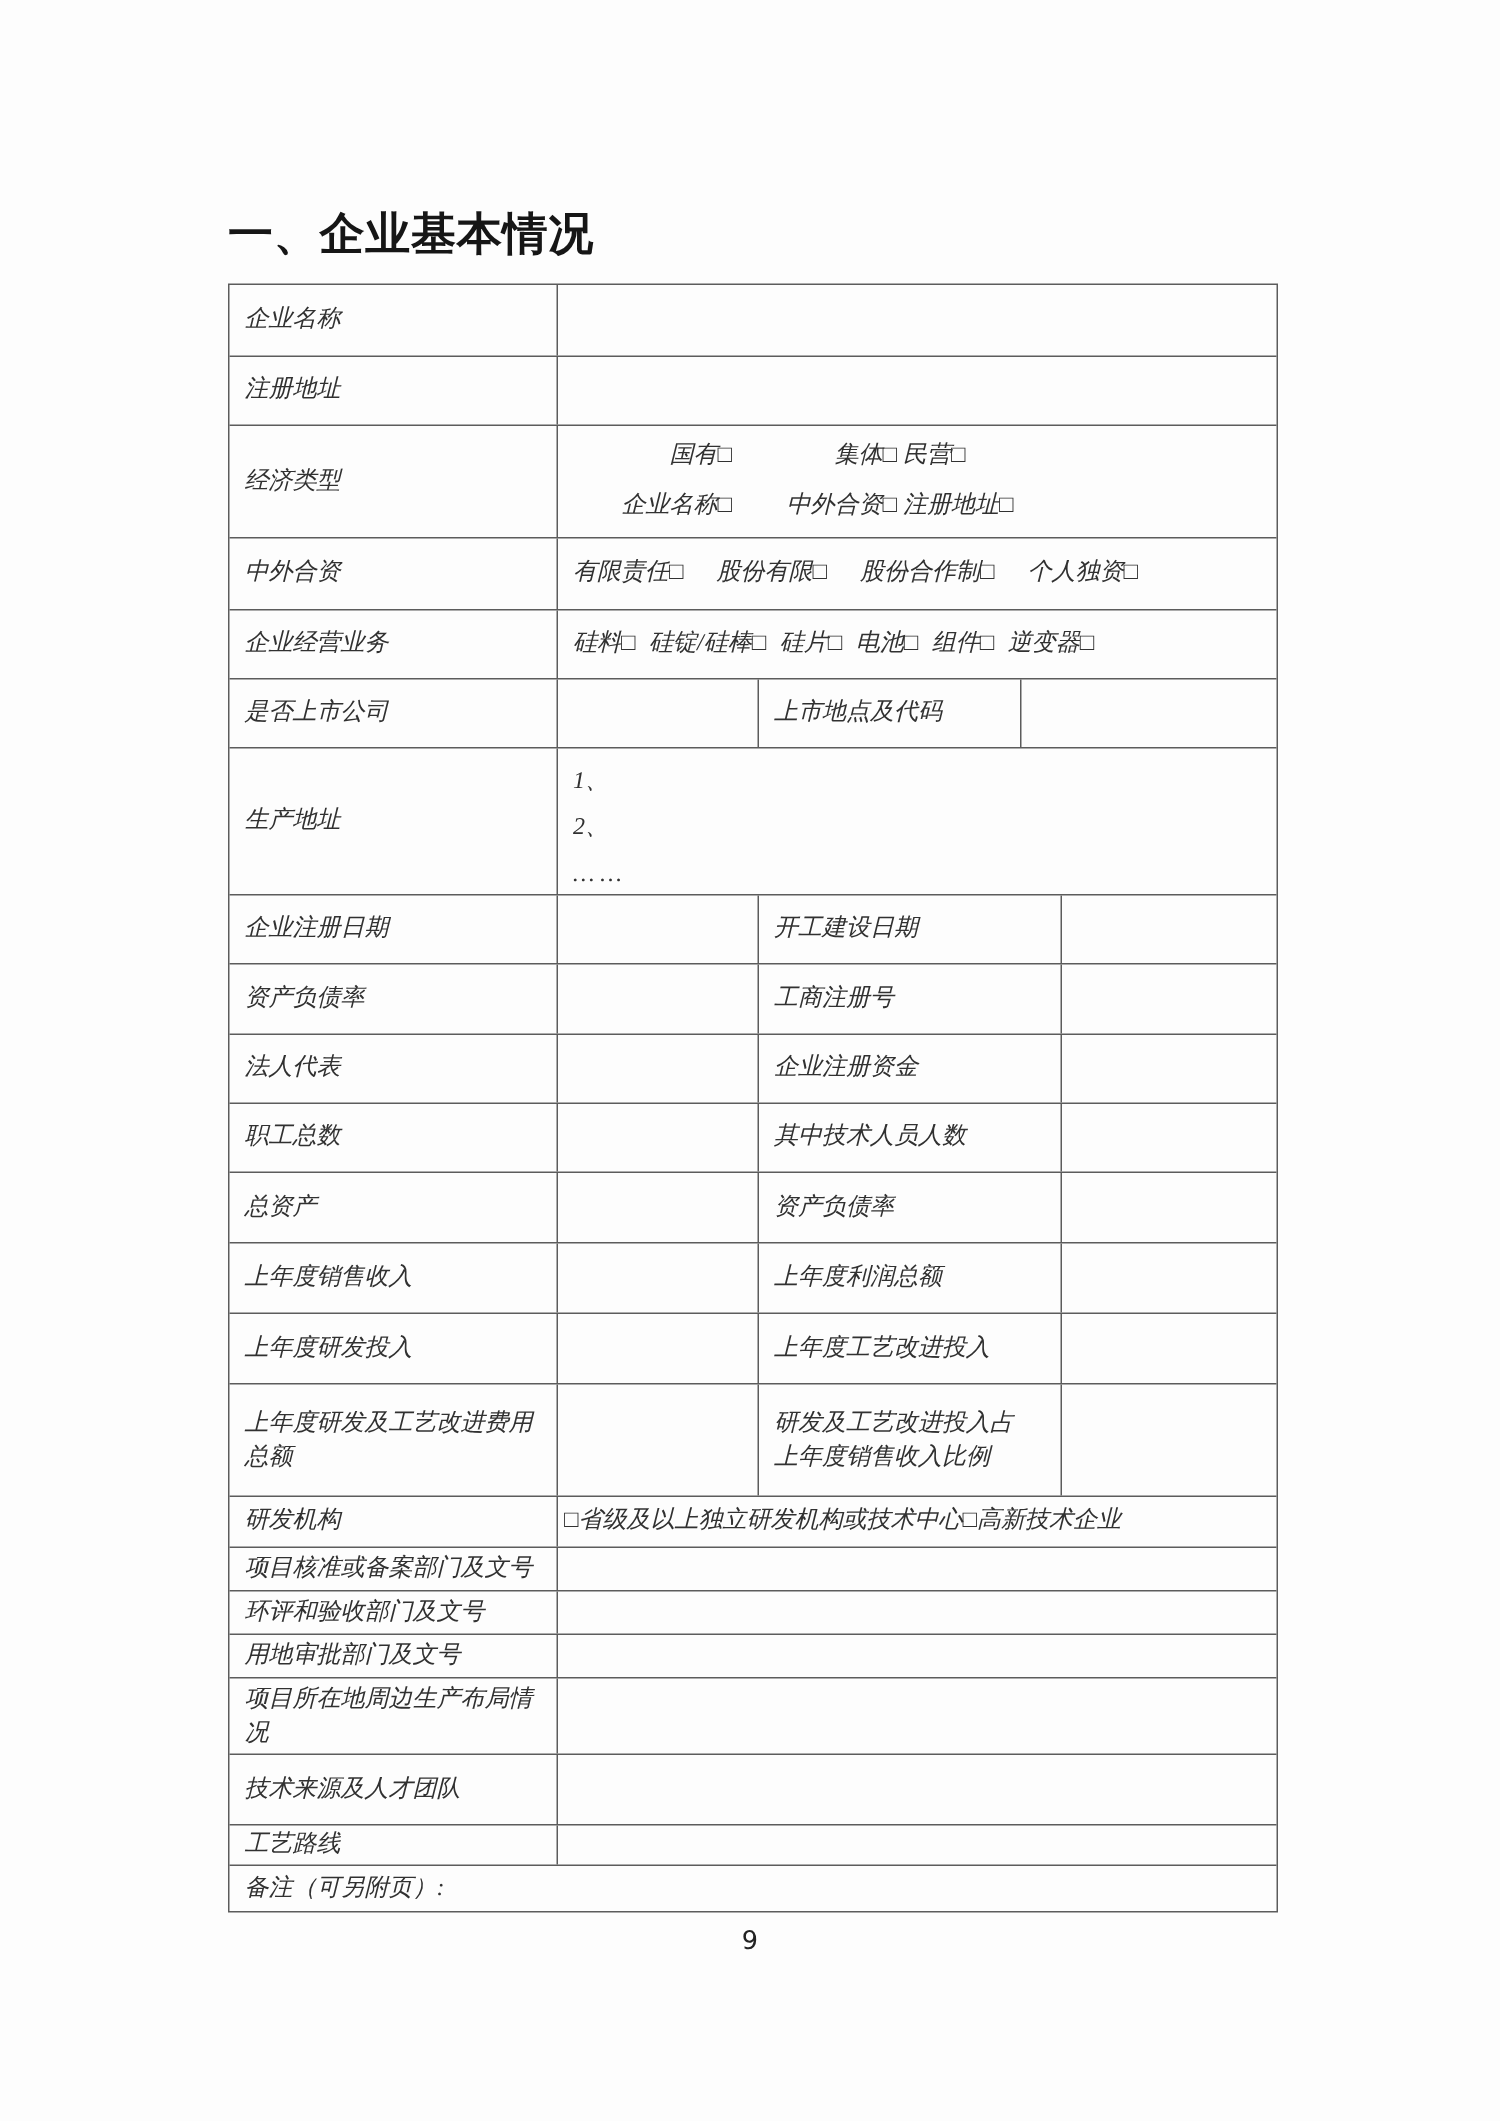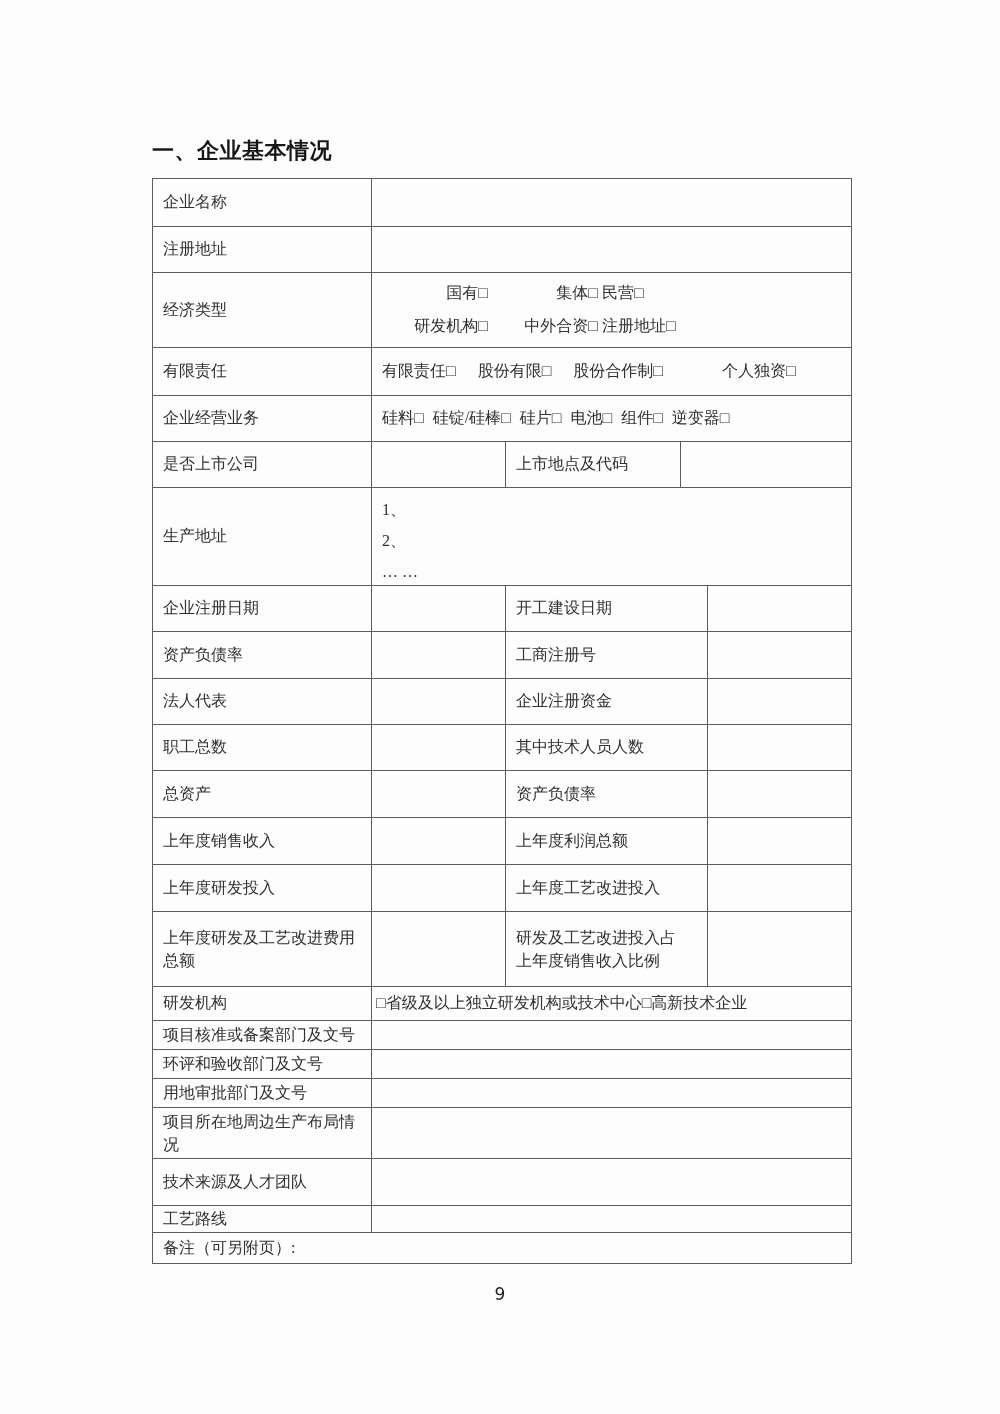--- a/index.html
+++ b/index.html
@@ -10,26 +10,26 @@
     margin:0 auto;
     background:#fdfdfd;
     font-family:"Liberation Serif","DejaVu Serif",serif;
     color:#313131;
     overflow:hidden;
   }
   .content {position:absolute; left:152px; top:136px; width:700px;}
   .doc-title {
     font-family:"Liberation Sans","DejaVu Sans",sans-serif;
     font-weight:bold;
-    font-size:22px;
+    font-size:30px;
     color:#161616;
     margin:0 0 12px 0;
     letter-spacing:0.5px;
   }
-  .tbl {border:1px solid #5c5c5c; width:700px; box-sizing:border-box; background:#fdfdfd;}
+  .tbl {border:1px solid #5c5c5c; width:700px; box-sizing:border-box; background:#fdfdfd;font-style:italic;}
   .tr {display:flex; border-bottom:1px solid #5c5c5c;}
   .tr:last-child {border-bottom:none;}
   .td {
     border-right:1px solid #5c5c5c;
     box-sizing:border-box;
     display:flex; align-items:center;
     font-size:16px; line-height:1.4;
   }
   .td:last-child {border-right:none;}
   .label {padding-left:10px; padding-right:6px;}
@@ -39,21 +39,21 @@
   .c3b {width:175px; flex:none;}
   .cfill {flex:1;}
   .wrap2 {white-space:pre-line; line-height:1.45;}
   .block {display:block;}
   .opt {display:inline-block;}
   .econ-cell {padding:3px 0 0 10px; line-height:33px;}
   .econ-line .opt {width:106px;text-align:right;}
   .econ-line .opt:last-child {width:auto;}
   .form-opts {padding-left:10px;}
   .form-opts .opt {margin-right:22px;text-align:center;}
-  .form-opts .opt:last-child {margin-right:0;margin-left:37px;}
+  .form-opts .opt:last-child {margin-right:0;}
   .biz-opts {padding-left:10px;}
   .biz-opts .opt {margin-right:9px;}
   .biz-opts .opt:last-child {margin-right:0;}
   .rd-opts {padding-left:4px;}
   .rd-opts .opt {}
   .rd-opts .opt:last-child {margin-right:0;}
   .addr-lines {display:block; padding:6px 0 0 10px; line-height:31px;}
   .page-number {
     position:absolute; left:0; right:0; top:1284px;
     text-align:center;
@@ -83,29 +83,29 @@
 
       <div class="tr" style="height:74px">
         <div class="td label c1">经济类型</div>
         <div class="td cfill block econ-cell">
           <div class="econ-line">
             <span class="opt">国有□</span>
             <span class="opt">集体□</span>
             <span class="opt">民营□</span>
           </div>
           <div class="econ-line">
-            <span class="opt">研发机构□</span>
+            <span class="opt">企业名称□</span>
             <span class="opt">中外合资□</span>
             <span class="opt">注册地址□</span>
           </div>
         </div>
       </div>
 
       <div class="tr" style="height:47px">
-        <div class="td label c1">有限责任</div>
+        <div class="td label c1">中外合资</div>
         <div class="td cfill form-opts">
           <span class="opt">有限责任□</span>
           <span class="opt">股份有限□</span>
           <span class="opt">股份合作制□</span>
           <span class="opt">个人独资□</span>
         </div>
       </div>
 
       <div class="tr" style="height:45px">
         <div class="td label c1">企业经营业务</div>

